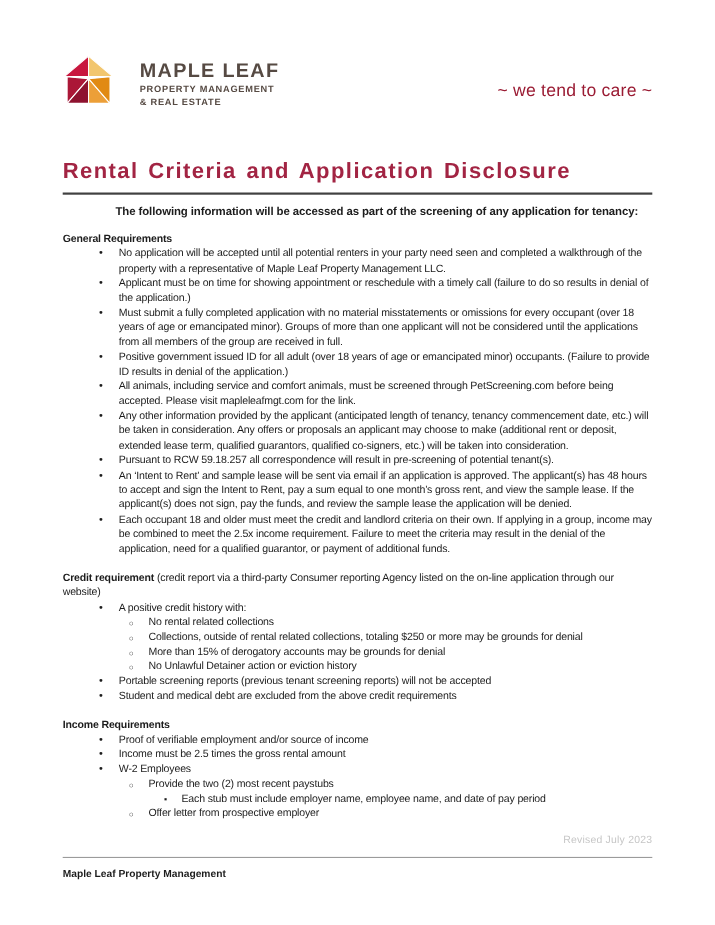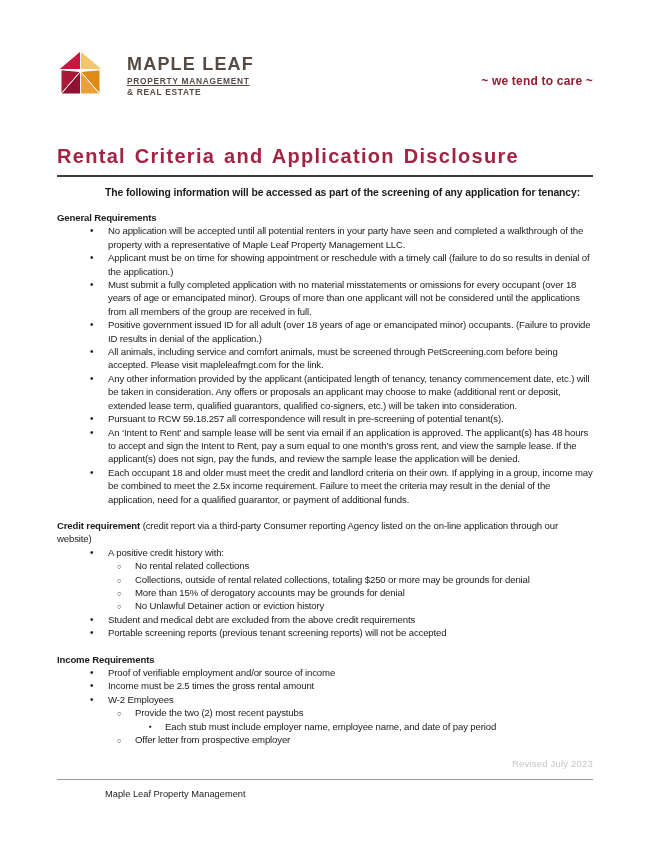--- a/index.html
+++ b/index.html
@@ -13,21 +13,21 @@
     color:#1c1c1c;
     overflow:hidden;
   }
   
   .header{display:flex;justify-content:space-between;align-items:flex-start;}
   .logo{display:flex;}
   .logo-icon svg{width:47px;height:48px;display:block;}
   .logo-text{margin-left:23px;padding-top:5px;}
   .logo-name{font-size:18px;font-weight:bold;letter-spacing:1.2px;line-height:1;}
   .logo-sub{font-size:8.4px;font-weight:bold;letter-spacing:0.7px;line-height:1;margin-top:3.5px;}
-  .tagline{margin-top:24px;font-size:12px;font-weight:bold;letter-spacing:0.2px;}
+  .tagline{margin-top:24px;font-size:16px;font-weight:normal;letter-spacing:0.2px;}
   
   .doc-title{margin-top:46px;font-size:20px;font-weight:bold;letter-spacing:1.3px;word-spacing:2px;line-height:1.2;}
   .title-rule{border:0;border-top:2px solid #404040;margin:7px 0 0 0;}
   .intro{margin-top:10px;font-weight:bold;font-size:10.4px;letter-spacing:-0.1px;margin-left:48px;}
   
   .section{margin-top:13px;font-size:9.6px;letter-spacing:-0.15px;line-height:13.4px;}
   .sec-head{font-weight:bold;}
   .sec-suffix{font-weight:normal;}
   ul{list-style:none;margin:0;padding:0;}
   .lvl1 > li{position:relative;padding-left:51px;}
@@ -37,21 +37,21 @@
   .lvl3 > li{position:relative;padding-left:30px;}
   .lvl3 > li::before{content:"\25AA";position:absolute;left:14px;top:0;font-size:8px;}
   
   .revised{text-align:right;font-size:9.5px;margin-top:12px;letter-spacing:0.2px;}
   
   .footer{
     position:absolute;left:57px;right:57px;top:779px;
     border-top:1px solid #9b9b9b;padding-top:9px;
     display:flex;justify-content:space-between;align-items:baseline;
   }
-  .footer-company{font-weight:normal;font-size:9.3px;margin-left:48px;}
+  .footer-company{font-weight:bold;font-size:9.3px;}
   .footer-contact{font-size:9.3px;color:#2a2a2a;white-space:pre;}
 </style>
 </head>
 <body>
 
 <div class="page">
 
   <div class="header">
     <div class="logo">
       <div class="logo-icon">
@@ -59,58 +59,58 @@
           <polygon points="23.5,1 1.5,19.6 23.5,19.6" stroke="#ffffff" stroke-width="1" stroke-linejoin="round" fill="#c8173e"></polygon>
           <polygon points="23.5,1 45.5,19.6 23.5,19.6" stroke="#ffffff" stroke-width="1" stroke-linejoin="round" fill="#f2c66e"></polygon>
           <polygon points="4,19.8 23.5,21.5 4,44" stroke="#ffffff" stroke-width="1" stroke-linejoin="round" fill="#ab1737"></polygon>
           <polygon points="4,44 23.5,21.5 23.5,44" stroke="#ffffff" stroke-width="1" stroke-linejoin="round" fill="#8e122f"></polygon>
           <polygon points="23.5,44 23.5,21.5 43,44" stroke="#ffffff" stroke-width="1" stroke-linejoin="round" fill="#ec9f38"></polygon>
           <polygon points="43,19.8 23.5,21.5 43,44" stroke="#ffffff" stroke-width="1" stroke-linejoin="round" fill="#e18a13"></polygon>
         </svg>
       </div>
       <div class="logo-text">
         <div class="logo-name" style="color: rgb(86, 74, 67);">MAPLE LEAF</div>
-        <div class="logo-sub" style="color: rgb(86, 74, 67); text-decoration: underline;">PROPERTY MANAGEMENT</div>
+        <div class="logo-sub" style="color: rgb(86, 74, 67);">PROPERTY MANAGEMENT</div>
         <div class="logo-sub" style="color: rgb(86, 74, 67);">&amp; REAL ESTATE</div>
       </div>
     </div>
     <div class="tagline" style="color: rgb(154, 27, 51);">~ we tend to care ~</div>
   </div>
 
   <div class="doc-title" style="color: rgb(162, 36, 67);">Rental Criteria and Application Disclosure</div>
   <hr class="title-rule">
 
   <div class="intro">The following information will be accessed as part of the screening of any application for tenancy:</div>
 
   <div id="sections">
       <div class="section">
         <div><span class="sec-head">General Requirements</span></div>
         <ul class="lvl1">
-          <li><span>No application will be accepted until all potential renters in your party have seen and completed a walkthrough of the property with a representative of Maple Leaf Property Management LLC.</span></li>
+          <li><span>No application will be accepted until all potential renters in your party need seen and completed a walkthrough of the property with a representative of Maple Leaf Property Management LLC.</span></li>
           <li><span>Applicant must be on time for showing appointment or reschedule with a timely call (failure to do so results in denial of the application.)</span></li>
           <li><span>Must submit a fully completed application with no material misstatements or omissions for every occupant (over 18 years of age or emancipated minor). Groups of more than one applicant will not be considered until the applications from all members of the group are received in full.</span></li>
           <li><span>Positive government issued ID for all adult (over 18 years of age or emancipated minor) occupants. (Failure to provide ID results in denial of the application.)</span></li>
           <li><span>All animals, including service and comfort animals, must be screened through PetScreening.com before being accepted. Please visit mapleleafmgt.com for the link.</span></li>
           <li><span>Any other information provided by the applicant (anticipated length of tenancy, tenancy commencement date, etc.) will be taken in consideration. Any offers or proposals an applicant may choose to make (additional rent or deposit, extended lease term, qualified guarantors, qualified co-signers, etc.) will be taken into consideration.</span></li>
           <li><span>Pursuant to RCW 59.18.257 all correspondence will result in pre-screening of potential tenant(s).</span></li>
           <li><span>An ‘Intent to Rent’ and sample lease will be sent via email if an application is approved. The applicant(s) has 48 hours to accept and sign the Intent to Rent, pay a sum equal to one month’s gross rent, and view the sample lease. If the applicant(s) does not sign, pay the funds, and review the sample lease the application will be denied.</span></li>
           <li><span>Each occupant 18 and older must meet the credit and landlord criteria on their own. If applying in a group, income may be combined to meet the 2.5x income requirement.  Failure to meet the criteria may result in the denial of the application, need for a qualified guarantor, or payment of additional funds.</span></li>
         </ul>
       </div>
       <div class="section">
         <div><span class="sec-head">Credit requirement</span><span class="sec-suffix"> (credit report via a third-party Consumer reporting Agency listed on the on-line application through our website)</span></div>
         <ul class="lvl1">
           <li><span>A positive credit history with:</span><ul class="lvl2">
               <li><span>No rental related collections</span></li>
               <li><span>Collections, outside of rental related collections, totaling $250 or more may be grounds for denial</span></li>
               <li><span>More than 15% of derogatory accounts may be grounds for denial</span></li>
               <li><span>No Unlawful Detainer action or eviction history</span></li>
             </ul></li>
+          <li><span>Portable screening reports (previous tenant screening reports) will not be accepted</span></li>
           <li><span>Student and medical debt are excluded from the above credit requirements</span></li>
-          <li><span>Portable screening reports (previous tenant screening reports) will not be accepted</span></li>
         </ul>
       </div>
       <div class="section">
         <div><span class="sec-head">Income Requirements</span></div>
         <ul class="lvl1">
           <li><span>Proof of verifiable employment and/or source of income</span></li>
           <li><span>Income must be 2.5 times the gross rental amount</span></li>
           <li><span>W-2 Employees</span><ul class="lvl2">
               <li><span>Provide the two (2) most recent paystubs</span><ul class="lvl3">
                   <li><span>Each stub must include employer name, employee name, and date of pay period</span></li>

